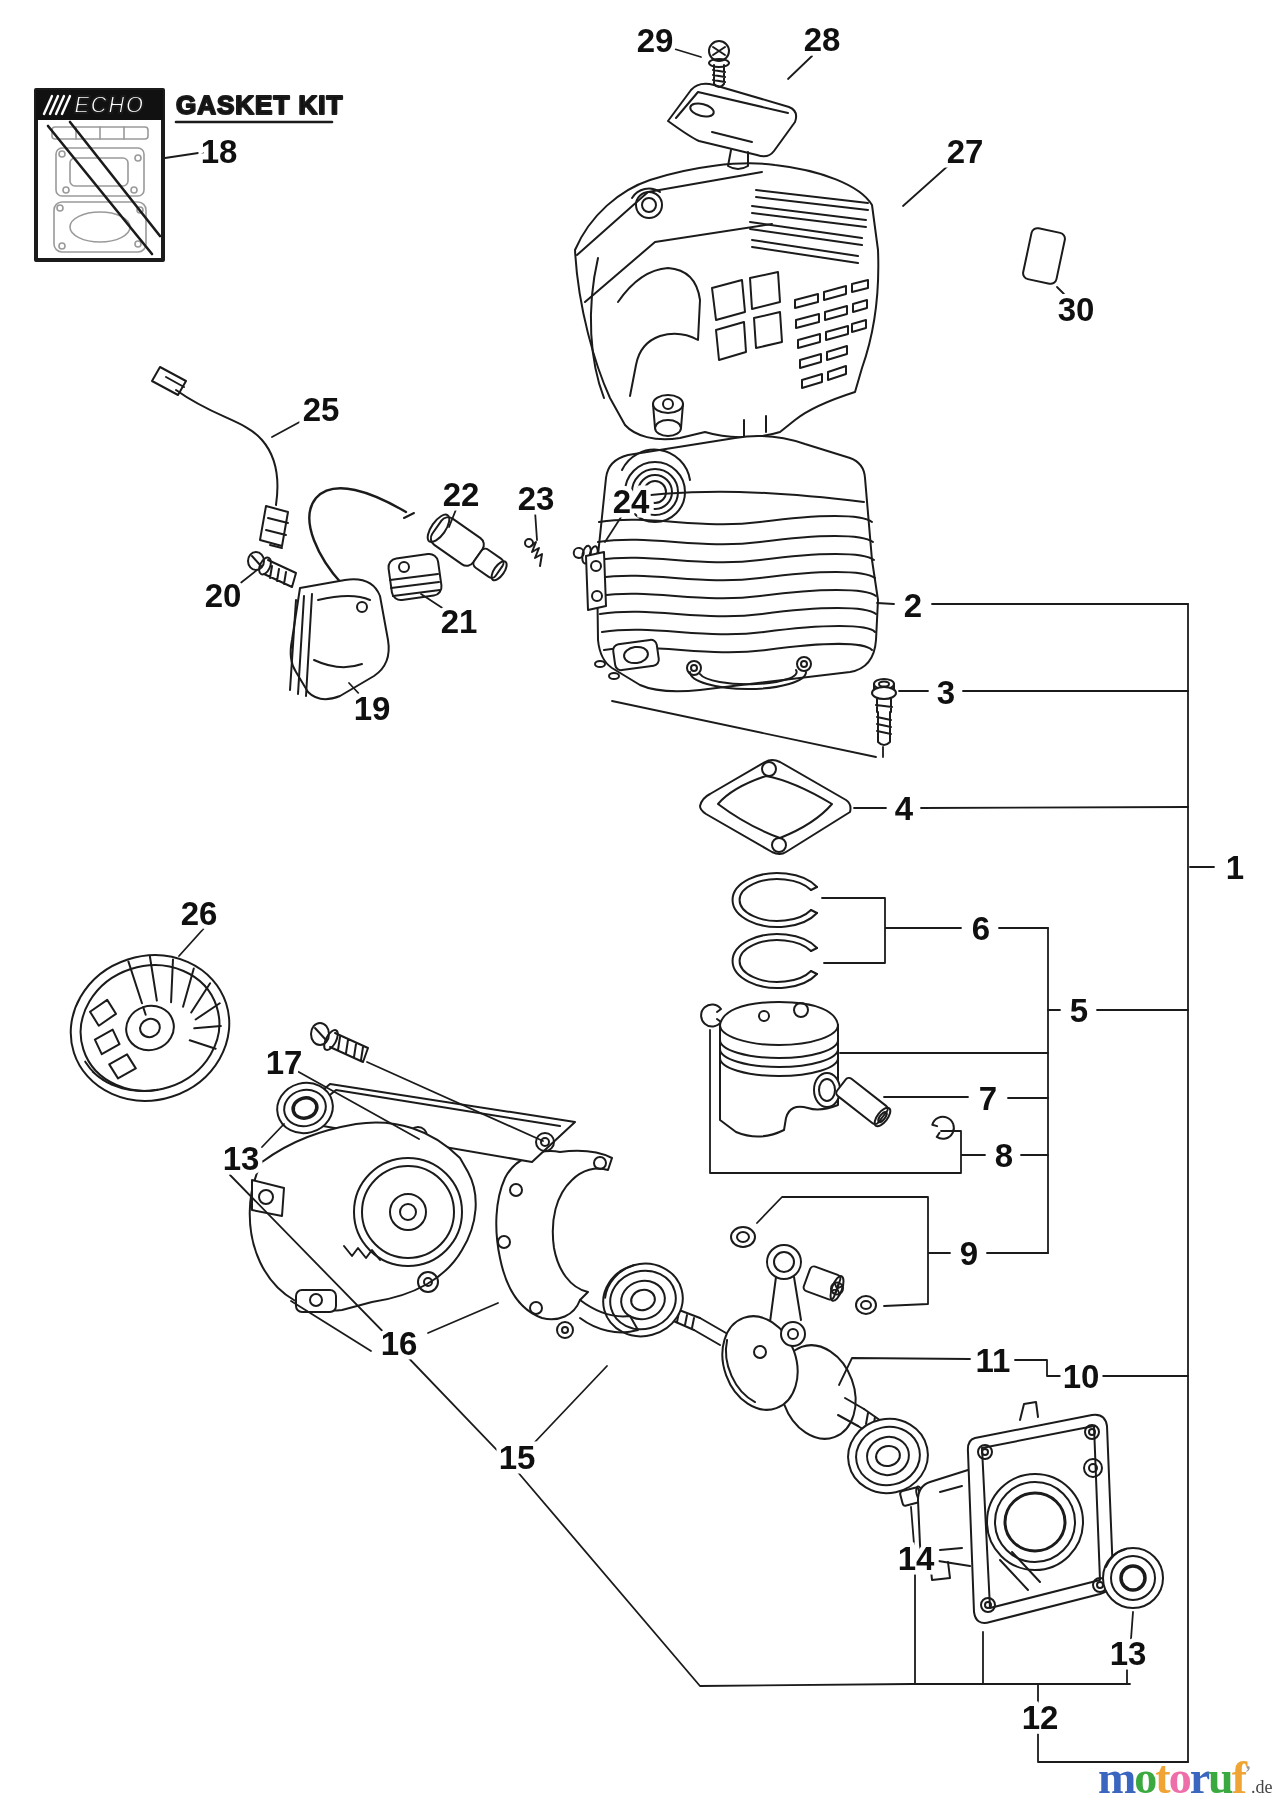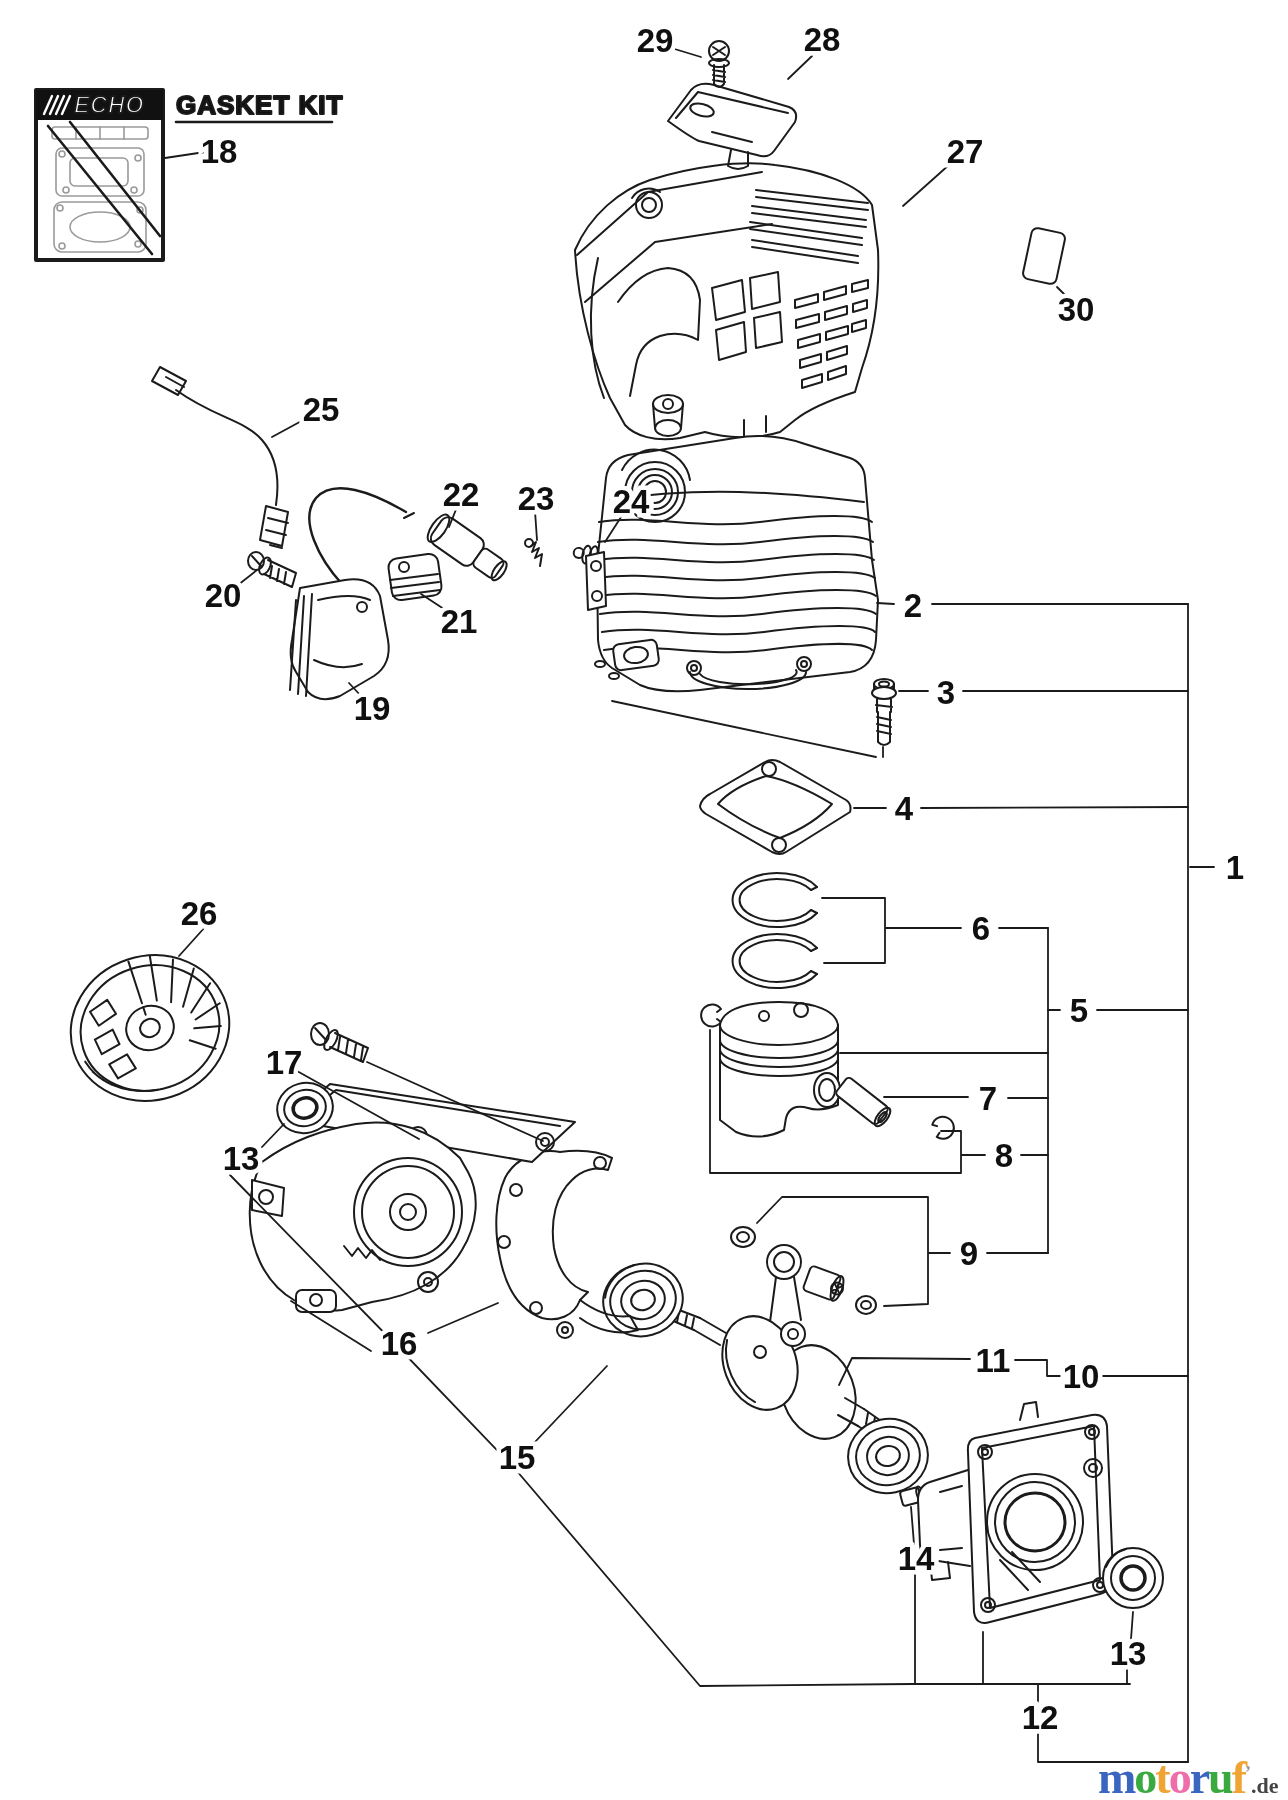--- a/index.html
+++ b/index.html
@@ -3,21 +3,21 @@
 <meta charset="utf-8">
 <style>
   html,body{margin:0;padding:0;background:#fff;}
   body{width:1288px;height:1800px;position:relative;font-family:"Liberation Sans",sans-serif;}
   #stage{position:absolute;left:0;top:0;width:1288px;height:1800px;}
   svg{display:block;}
   .callout{font:700 33px "Liberation Sans",sans-serif;fill:#101010;stroke:#fff;stroke-width:9px;paint-order:stroke;text-anchor:middle;dominant-baseline:central;}
   .kit-title{font:700 26px "Liberation Sans",sans-serif;fill:#101010;letter-spacing:1px;}
   .echo-logo{font:italic 700 23px "Liberation Sans",sans-serif;fill:#ffffff;letter-spacing:1px;}
   #watermark{position:absolute;left:1098px;top:1750px;width:190px;font-family:"Liberation Serif",serif;font-weight:700;font-size:46px;line-height:46px;letter-spacing:-2px;white-space:nowrap;}
-  #watermark .suffix{font-size:22px;letter-spacing:0;color:#444;font-weight:700;}
+  #watermark .suffix{font-size:18px;letter-spacing:0;color:#444;font-weight:400;}
   #watermark .tick{font-size:18px;color:#9a9a9a;vertical-align:14px;letter-spacing:0;}
 </style>
 </head>
 <body>
 
 <div id="stage">
 <svg viewBox="0 0 1288 1800" width="1288" height="1800">
   <g stroke="#1b1b1b" stroke-width="2" fill="none" stroke-linecap="round" stroke-linejoin="round">
 
     <g>

